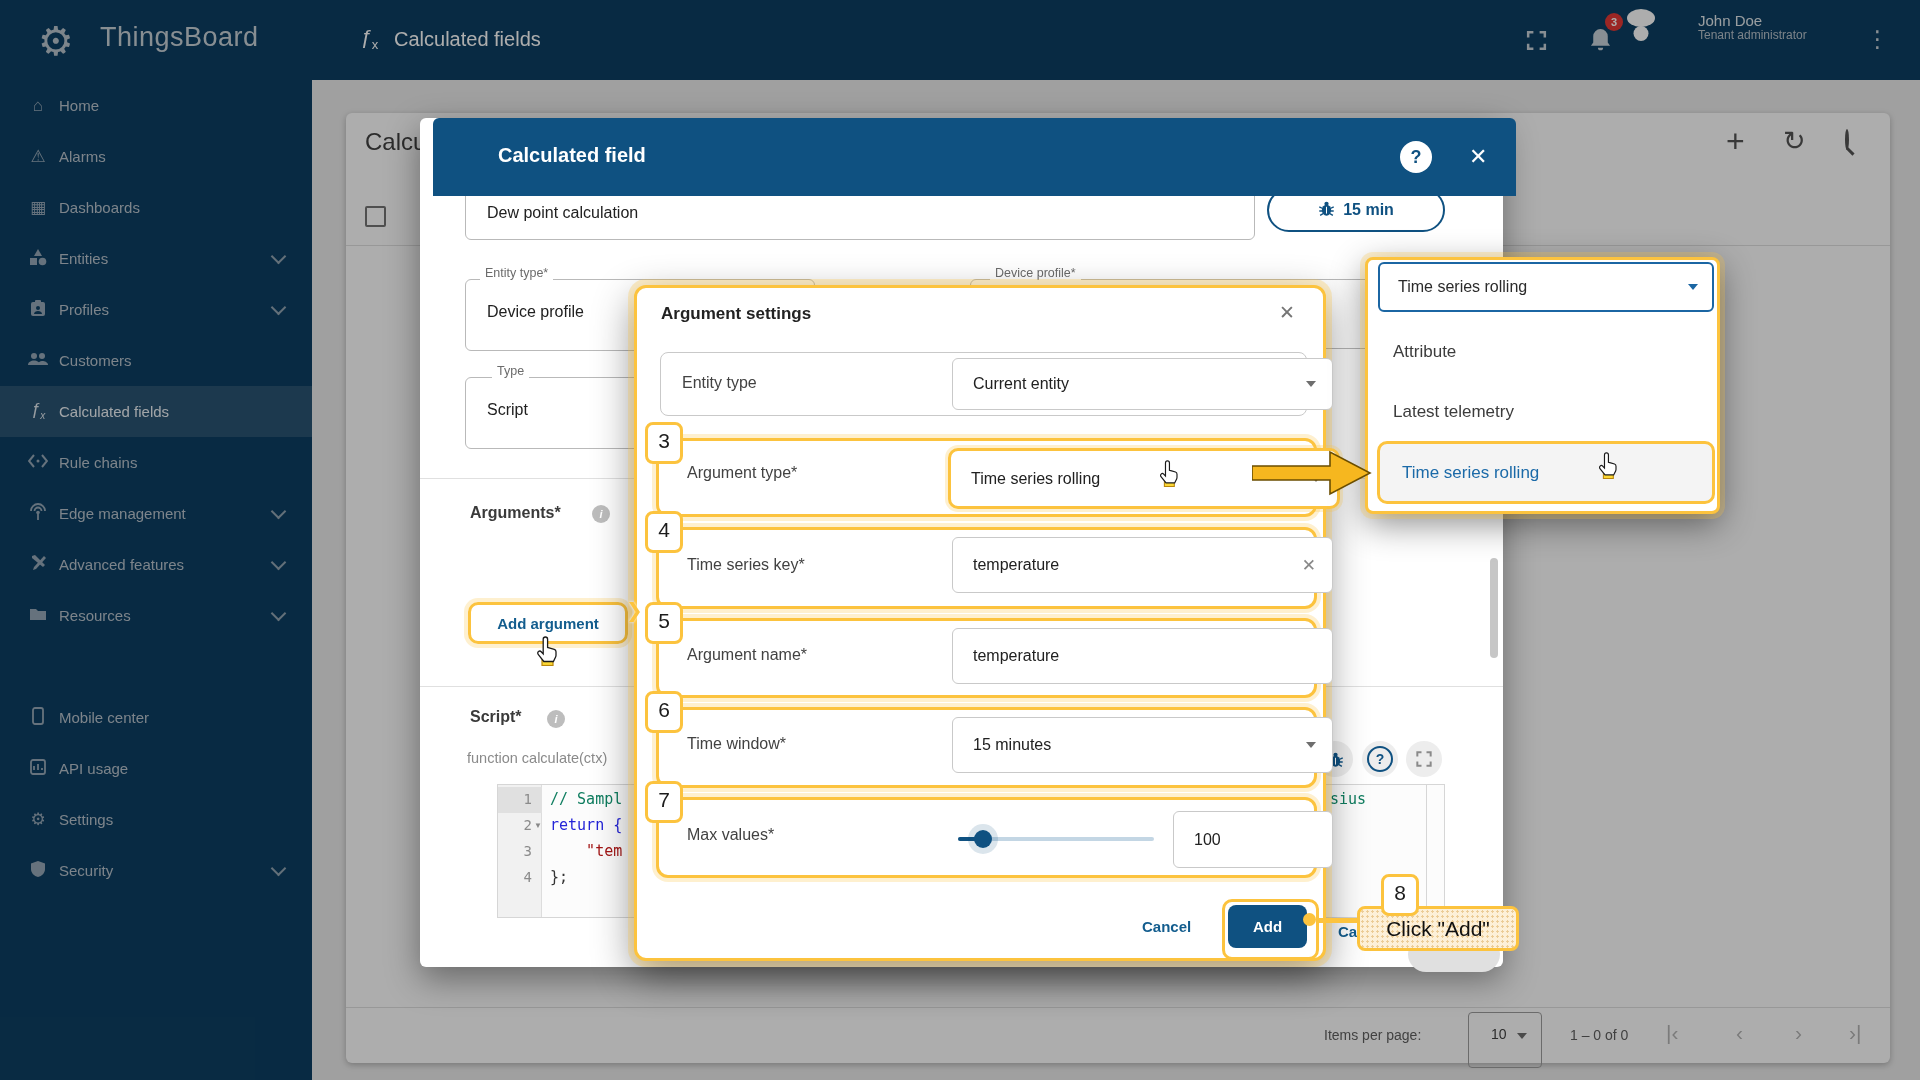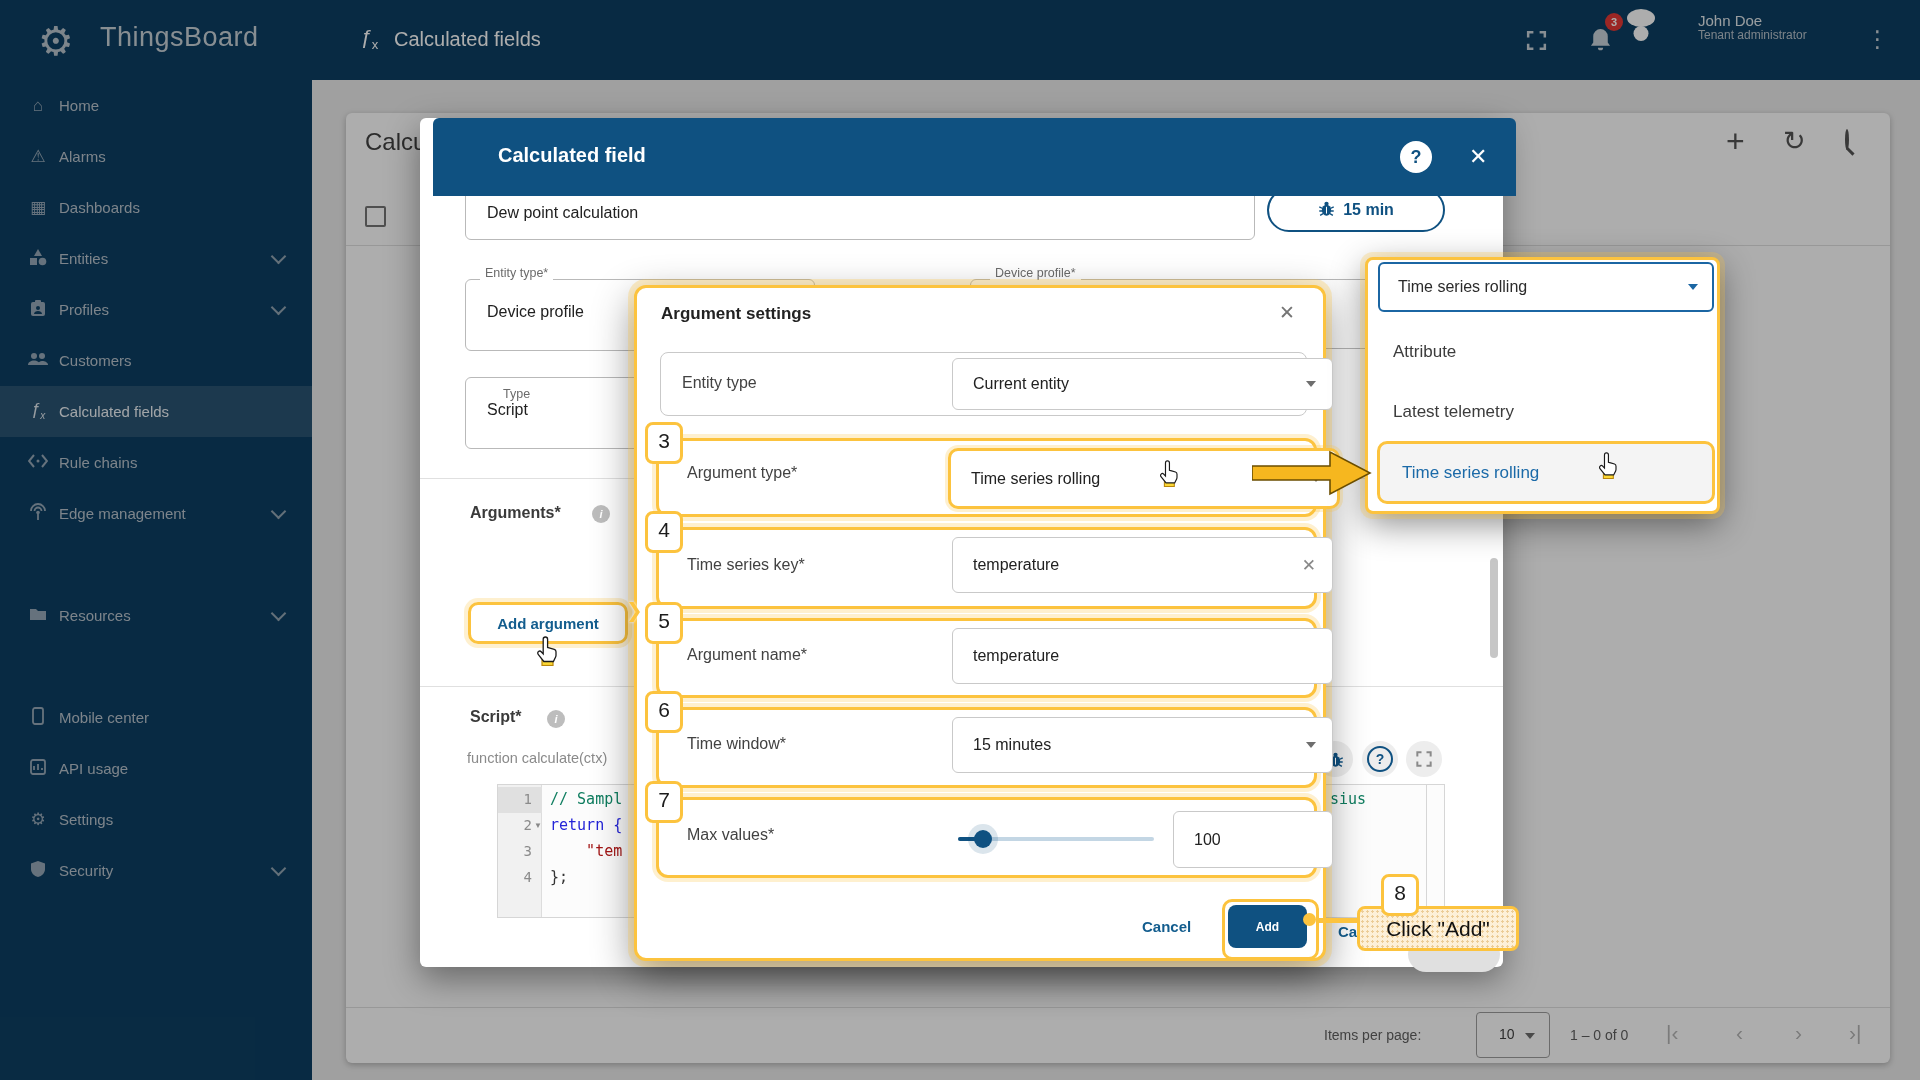--- a/index.html
+++ b/index.html
@@ -67,21 +67,21 @@
          box-shadow:0 0 0 4px rgba(252,195,62,.25);}
   .rowlabel{position:absolute;left:28px;font-size:16px;color:#424242;}
   .field{position:absolute;border:1px solid #c9c9c9;border-radius:6px;background:#fff;
          display:flex;align-items:center;padding:0 16px 0 20px;font-size:16px;color:#212121;}
   .field.hl{border:3px solid #fcc33e;border-radius:10px;box-shadow:0 0 0 3px rgba(252,195,62,.25);}
   .darr{width:0;height:0;border-left:5px solid transparent;border-right:5px solid transparent;
         border-top:6px solid #6e6e6e;margin-left:auto;}
   .darr.blue{border-top-color:#1b66a3;}
   .stepbadge{position:absolute;width:32px;height:36px;background:#fff;border:3px solid #fcc33e;
              border-radius:8px;font-size:21px;color:#1c1c1c;text-align:center;line-height:32px;z-index:2;}
-  .btn-primary{background:#0f5181;color:#fff;font-weight:700;font-size:12px;border-radius:8px;
+  .btn-primary{background:#0f5181;color:#fff;font-weight:700;font-size:15px;border-radius:8px;
                display:flex;align-items:center;justify-content:center;}
   .hlring{position:absolute;border:3px solid #fcc33e;border-radius:10px;}
   
   .ddpanel{left:1365px;top:257px;width:355px;height:257px;background:#fff;border-radius:8px;
            border:3px solid #fcc33e;box-shadow:0 0 0 5px rgba(252,195,62,.25),0 10px 34px rgba(0,0,0,.45);
            z-index:30;}
   .ddselect{position:absolute;left:10px;top:2px;width:336px;height:50px;border:2px solid #1b66a3;
             border-radius:6px;display:flex;align-items:center;padding:0 14px 0 18px;
             font-size:16px;color:#2b2b2b;box-sizing:border-box;background:#fff;}
   .ddopt{position:absolute;left:25px;font-size:17px;color:#3c3c3c;}
@@ -191,20 +191,28 @@
     <div class="sitem" style="top:408px">
         <span class="ic"><svg width="20" height="18">
             <path d="M3 8a7 7 0 0 1 14 0" stroke="#97a9b8" stroke-width="1.8" fill="none"></path>
             <path d="M6.5 8a3.5 3.5 0 0 1 7 0" stroke="#97a9b8" stroke-width="1.8" fill="none"></path>
             <circle cx="10" cy="9.5" r="1.8" fill="#97a9b8"></circle>
             <path d="M10 11v6" stroke="#97a9b8" stroke-width="1.8"></path>
           </svg></span>
         <span>Edge management</span>
         <span class="chev"></span>
       </div>
+    <div class="sitem" style="top:459px">
+        <span class="ic"><svg width="18" height="18">
+            <path d="M3 2l3-1 10 10-2 2L3 4z" fill="#97a9b8"></path>
+            <path d="M15 2l2 2-10 11-3 1 1-3z" fill="#97a9b8"></path>
+          </svg></span>
+        <span>Advanced features</span>
+        <span class="chev"></span>
+      </div>
     <div class="sitem" style="top:510px">
         <span class="ic"><svg width="18" height="14">
             <path d="M1 2h6l2 2h8v9H1z" fill="#97a9b8"></path>
           </svg></span>
         <span>Resources</span>
         <span class="chev"></span>
       </div>
     <div class="sitem" style="top:663px">
         <span class="ic"><svg width="16" height="16">
             <rect x="1" y="1" width="14" height="14" rx="2" fill="none" stroke="#97a9b8" stroke-width="1.8"></rect>
@@ -233,21 +241,21 @@
 
   <section class="abs card">
     <span class="abs cardtitle" style="left:19px;top:15px;">Calculated fields</span>
     <span class="abs" style="left:1380px;top:10px;font-size:32px;color:#555;font-weight:300;">+</span>
     <span class="abs" style="left:1437px;top:12px;font-size:27px;color:#555;">↻</span>
     <span class="abs search-ico" style="left:1499px;top:18px;"></span>
     <span class="abs checkbox" style="left:19px;top:93px;"></span>
     <div class="abs hline" style="left:0;top:132px;width:1544px;"></div>
     <div class="abs hline" style="left:0;top:894px;width:1544px;"></div>
     <span class="abs pgtxt" style="left:978px;top:914px;">Items per page:</span>
-    <span class="abs" style="left:1122px;top:899px;width:74px;height:46px;border:1px solid #9e9e9e;border-radius:4px;margin-left:8px;">
+    <span class="abs" style="left:1122px;top:899px;width:74px;height:56px;border:1px solid #9e9e9e;border-radius:4px;">
       <span class="abs pgtxt" style="left:22px;top:13px;color:#424242;">10</span>
       <span class="abs darr" style="left:48px;top:20px;"></span>
     </span>
     <span class="abs pgtxt" style="left:1224px;top:914px;">1 – 0 of 0</span>
     <span class="abs pgarrow" style="left:1320px;top:908px;">|‹</span>
     <span class="abs pgarrow" style="left:1390px;top:908px;">‹</span>
     <span class="abs pgarrow" style="left:1449px;top:908px;">›</span>
     <span class="abs pgarrow" style="left:1503px;top:908px;">›|</span>
   </section>
 
@@ -272,21 +280,21 @@
     <span class="abs chip" style="left:570px;top:148px;">Device profile*</span>
 
     <div class="abs obox" style="left:45px;top:161px;width:350px;height:72px;">
       <span class="abs val" style="left:21px;top:23px;">Device profile</span>
     </div>
     <span class="abs chip" style="left:60px;top:148px;">Entity type*</span>
 
     <div class="abs obox" style="left:45px;top:259px;width:350px;height:72px;">
       <span class="abs val" style="left:21px;top:23px;">Script</span>
     </div>
-    <span class="abs chip" style="left:78px;top:246px;margin-top:23px;">Type</span>
+    <span class="abs chip" style="left:72px;top:246px;">Type</span>
 
     <div class="abs hline" style="left:0;top:360px;width:1083px;"></div>
     <span class="abs seclabel" style="left:50px;top:386px;">Arguments*</span>
     <span class="abs infoc" style="left:172px;top:387px;">i</span>
 
     <div class="abs" style="left:48px;top:484px;width:160px;height:42px;border:3px solid #fcc33e;border-radius:10px;box-shadow:0 0 0 4px rgba(252,195,62,.25);display:flex;align-items:center;justify-content:center;">
       <span class="bluelink">Add argument</span>
     </div>
 
     <div class="abs hline" style="left:0;top:568px;width:1083px;"></div>

